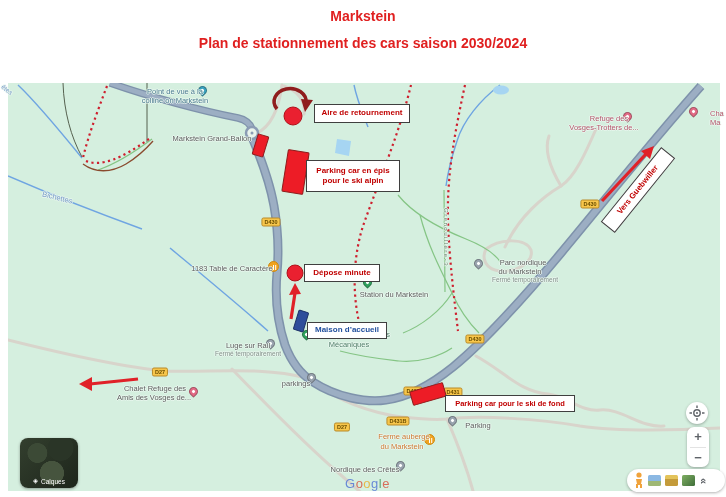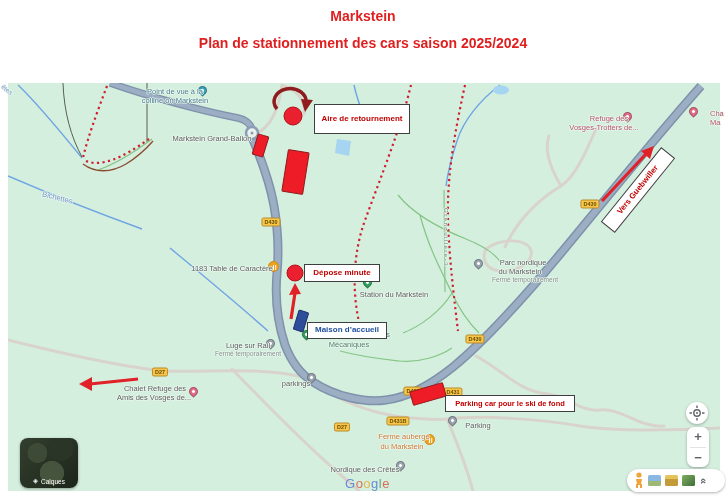--- a/index.html
+++ b/index.html
@@ -71,21 +71,21 @@
        font-weight:bold;margin-left:2px;}
   .gwm{position:absolute;z-index:7;left:345px;top:476px;font-size:13px;font-weight:500;
        letter-spacing:.5px;color:#757575;opacity:.9;}
 </style>
 </head>
 <body>
 
 <div class="page">
 
   <div class="hdr-title" style="top:8px">Markstein</div>
-  <div class="hdr-sub" style="top:35px">Plan de stationnement des cars saison 2025/2024</div>
+  <div class="hdr-sub" style="top:35px">Plan de stationnement des cars saison 2030/2024</div>
 
   <div class="map"></div>
 
   <svg class="layer base" width="712" height="408" viewBox="8 83 712 408">
     <g stroke="#d8d4cb" stroke-width="3" fill="none" stroke-linecap="round">
       <path d="M8,340 C60,353 120,367 165,371 C210,373 262,366 306,378"></path>
       <path d="M232,369 C262,400 302,442 342,476 C350,483 358,490 366,497"></path>
       <path d="M312,382 C342,403 372,413 402,417 C420,419 436,420 447,419 C480,415 540,419 580,426 C620,432 680,430 720,428"></path>
       <path d="M447,419 C456,440 466,465 473,491"></path>
       <path d="M476,356 C505,372 520,392 548,394 C568,396 580,412 600,410 C622,408 640,428 664,426"></path>
@@ -217,22 +217,26 @@
   <div class="ml mc rose" style="left:605px;top:114px">Refuge des</div>
   <div class="ml mc rose" style="left:600px;top:123px">Vosges-Trotters de...</div>
   <span class="pin ppink" style="left:623px;top:112px"></span>
 
   <div class="ml rose" style="left:710px;top:109px">Cha</div>
   <div class="ml rose" style="left:710px;top:118px">Ma</div>
   <span class="pin ppink" style="left:689px;top:107px"></span>
 
   <div class="ml trail" style="left:449px;top:208px;transform:rotate(90deg);transform-origin:0 0;font-size:6px;letter-spacing:1.5px">Grenouillère-3</div>
 
-  <div class="abox" style="left:314px;top:104px;width:96px;height:30px">
+  <div class="abox" style="left:314px;top:104px;width:96px;height:19px">
     <div>Aire de retournement</div>
+  </div>
+  <div class="abox" style="left:306px;top:160px;width:94px;height:32px">
+    <div>Parking car en épis</div>
+    <div>pour le ski alpin</div>
   </div>
   <div class="abox" style="left:304px;top:264px;width:76px;height:18px">
     <div>Dépose minute</div>
   </div>
   <div class="abox bluetxt" style="left:307px;top:311px;width:80px;height:17px">
     <div>Maison d’accueil</div>
   </div>
   <div class="abox" style="left:590px;top:181px;width:96px;height:18px;transform:rotate(-51deg)">
     <div>Vers Guebwiller</div>
   </div>

